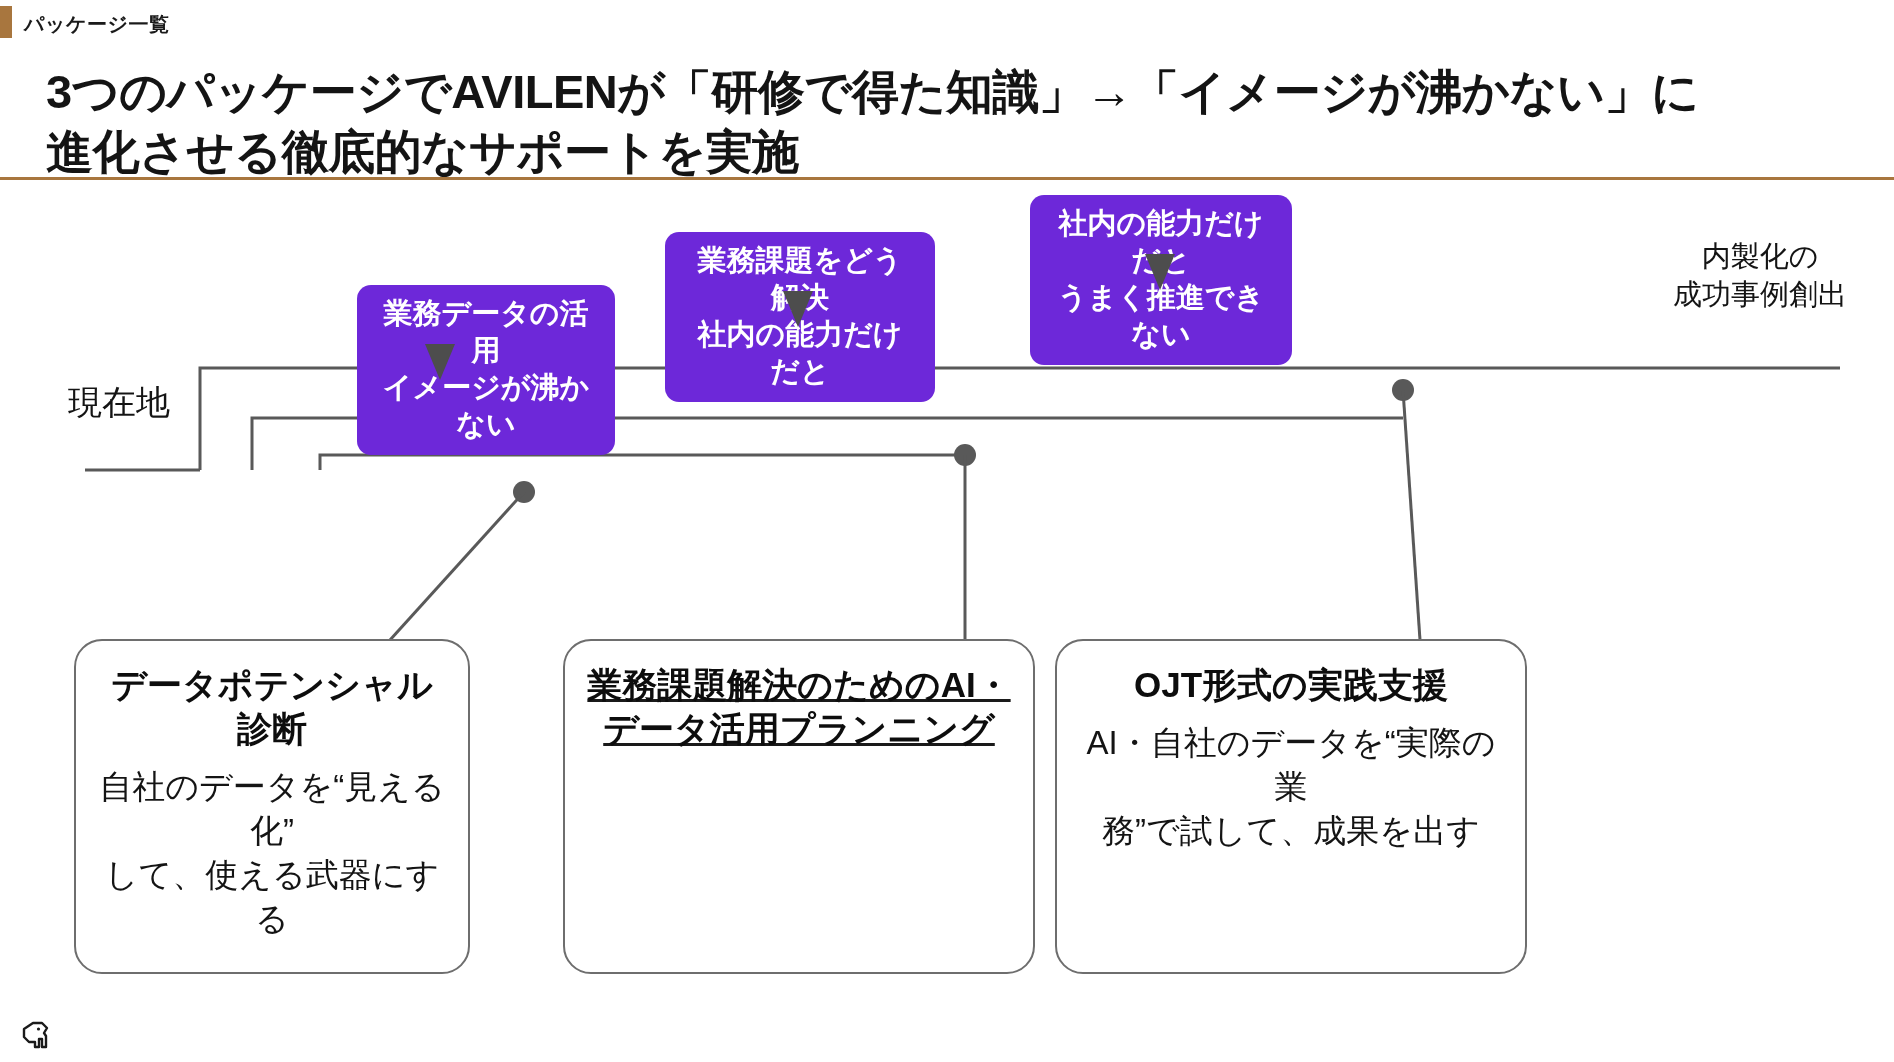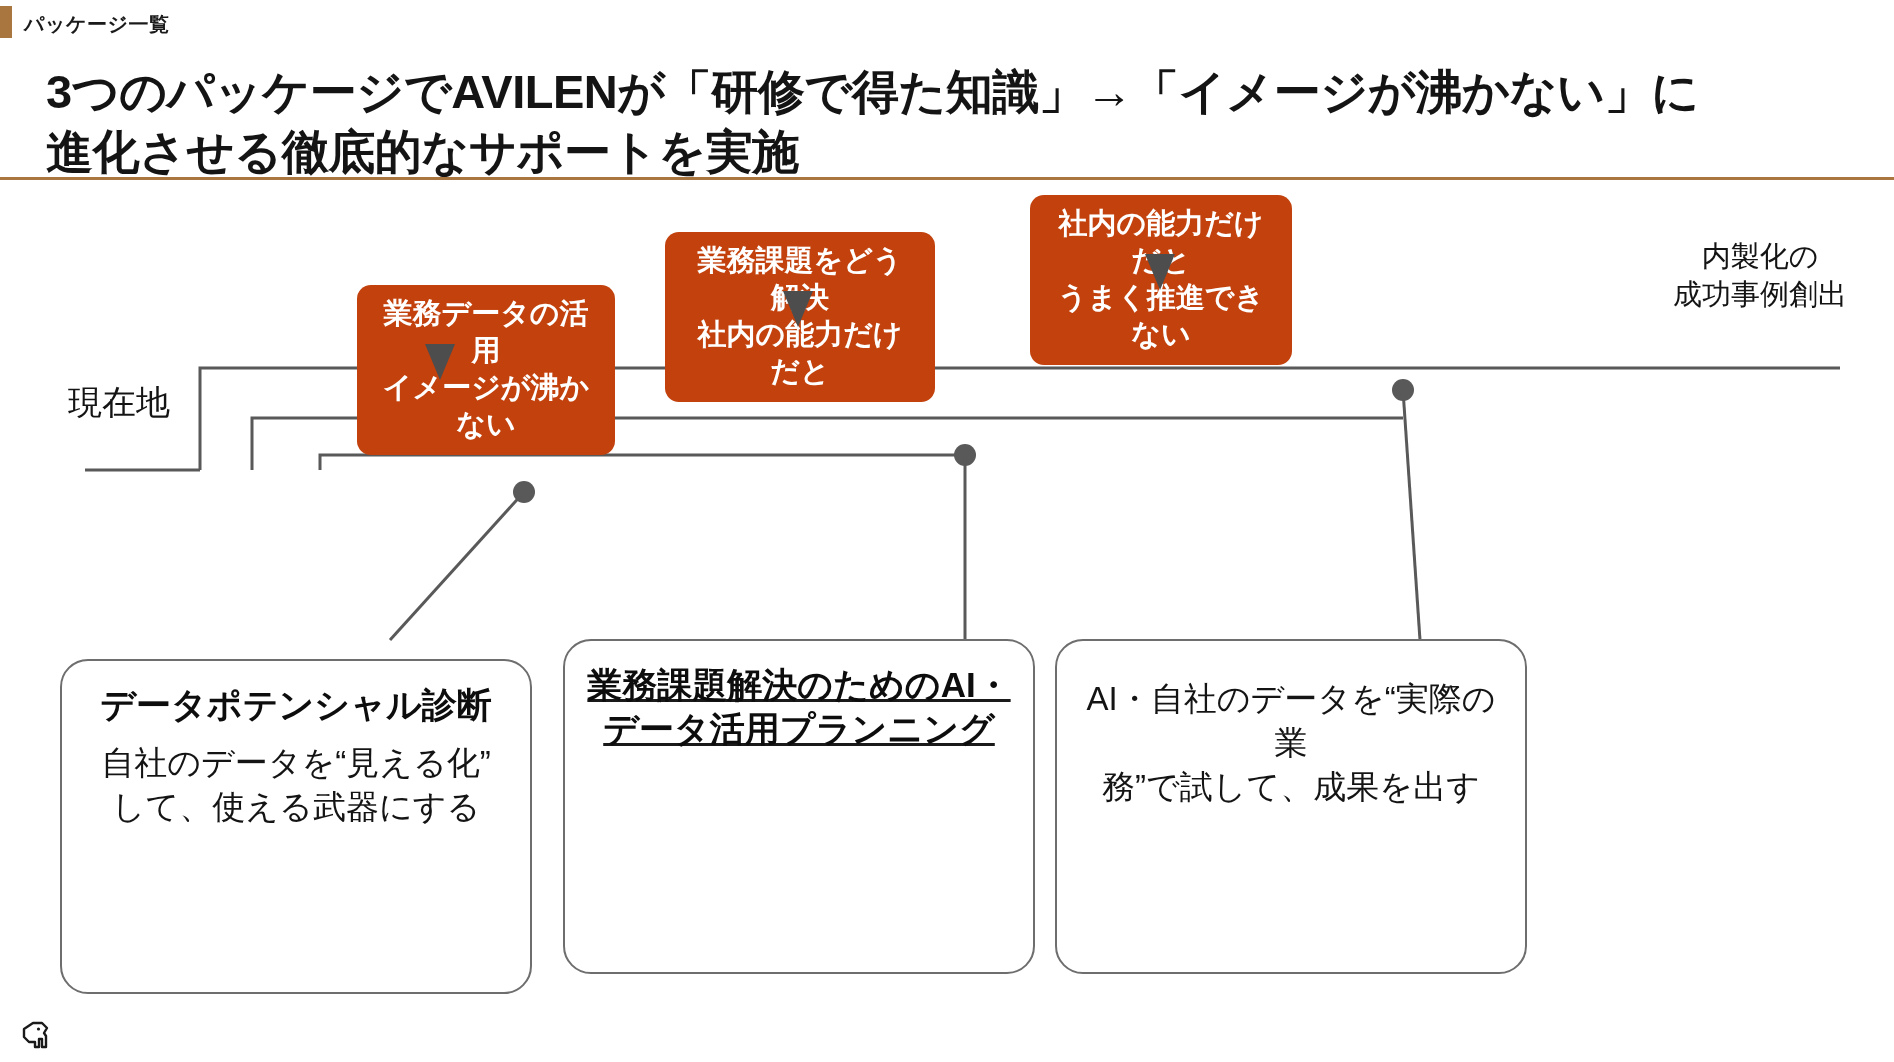--- a/index.html
+++ b/index.html
@@ -39,21 +39,21 @@
   
   #diagram-svg{
     position:absolute; left:0; top:0;
     width:1894px; height:1062px;
     pointer-events:none;
   }
 
   
   .callout{
     position:absolute;
-    background:#c2410c;
+    background:#6d28d9;
     border-radius:14px;
     color:#ffffff;
     font-size:29px; font-weight:700; line-height:1.28;
     text-align:center;
     padding:10px 18px 12px;
     white-space:pre-line;
   }
   .callout-tail{
     position:absolute;
     width:0;height:0;
@@ -83,21 +83,21 @@
   
   .card{
     position:absolute;
     top:639px; height:335px;
     border:2px solid #6e6e6e;
     border-radius:28px;
     background:#ffffff;
     padding:22px 18px 0;
     text-align:center;
   }
-  #card-1{ left:60px; width:472px;margin-top:20px; }
+  #card-1{ left:74px; width:396px; }
   #card-2{ left:563px; width:472px;text-decoration:underline; }
   #card-3{ left:1055px; width:472px; }
   .card-title{
     font-size:35px; font-weight:700; line-height:1.25;
     color:#0d0d0d; white-space:pre-line;
   }
   .card-body{
     margin-top:14px;
     font-size:33px; line-height:1.34;
     color:#141414; white-space:pre-line;
@@ -175,20 +175,21 @@
   <div class="card-body">自社のデータを“見える化”
 して、使える武器にする</div>
 </div>
 
 <div class="card" id="card-2">
   <div class="card-title">業務課題解決のためのAI・
 データ活用プランニング</div>
 </div>
 
 <div class="card" id="card-3">
+  <div class="card-title">OJT形式の実践支援</div>
   <div class="card-body">AI・自社のデータを“実際の業
 務”で試して、成果を出す</div>
 </div>
 
 <svg id="footer-logo-mark" viewBox="0 0 34 34" xmlns="http://www.w3.org/2000/svg">
   <path d="M13 4 L22 4 L27 9 L24 14 L26 17 L26 28 L22 28 L22 20 L19 20 L19 28 L15 28 L15 23 L9 23 L4 18 L4 10 Z" fill="none" stroke="#1a1a1a" stroke-width="2.4" stroke-linejoin="round"></path>
   <circle cx="18.5" cy="10" r="1.6" fill="#1a1a1a"></circle>
 </svg>
 <div id="footer-logo-text">AVILEN</div>
 <div id="footer-copyright">Copyright @ 2025 AVILEN inc. All Right Reserved</div>

